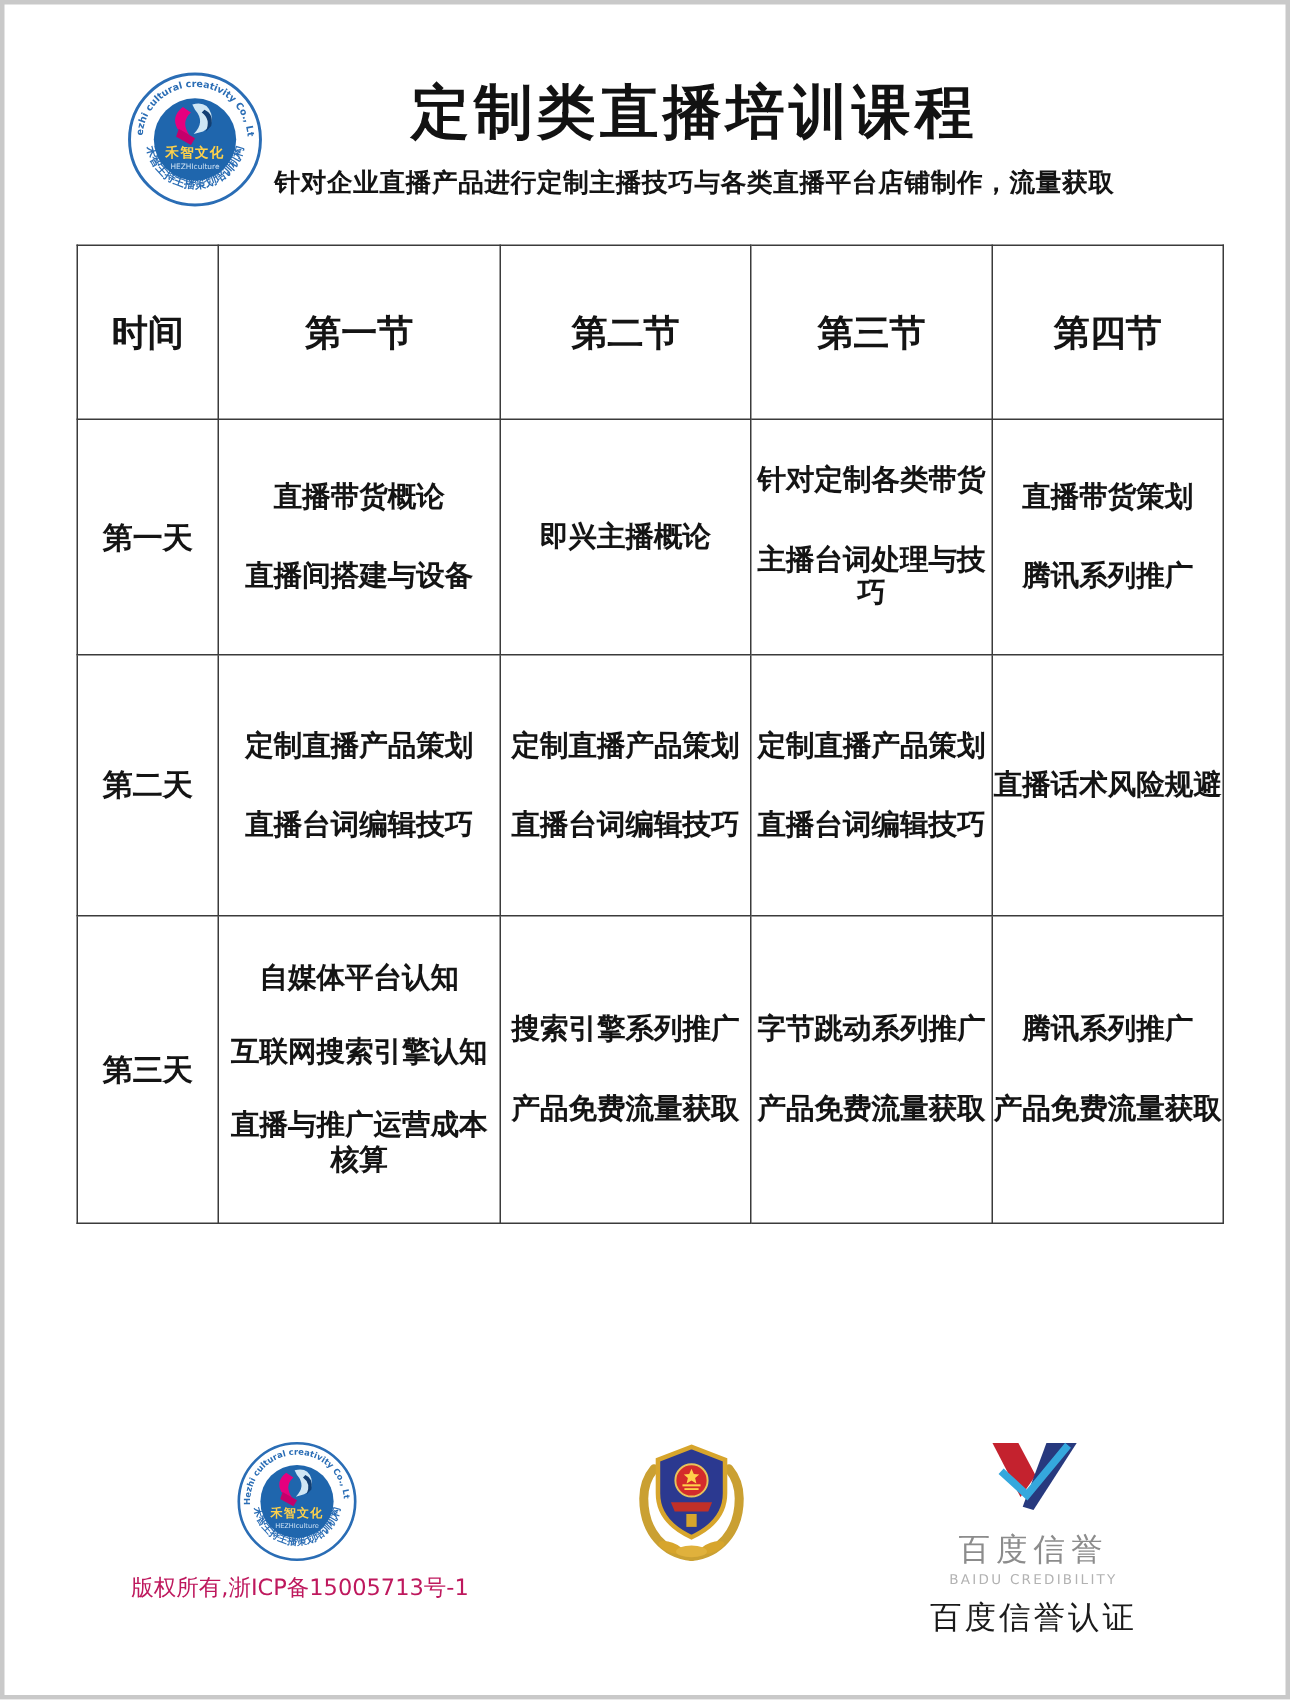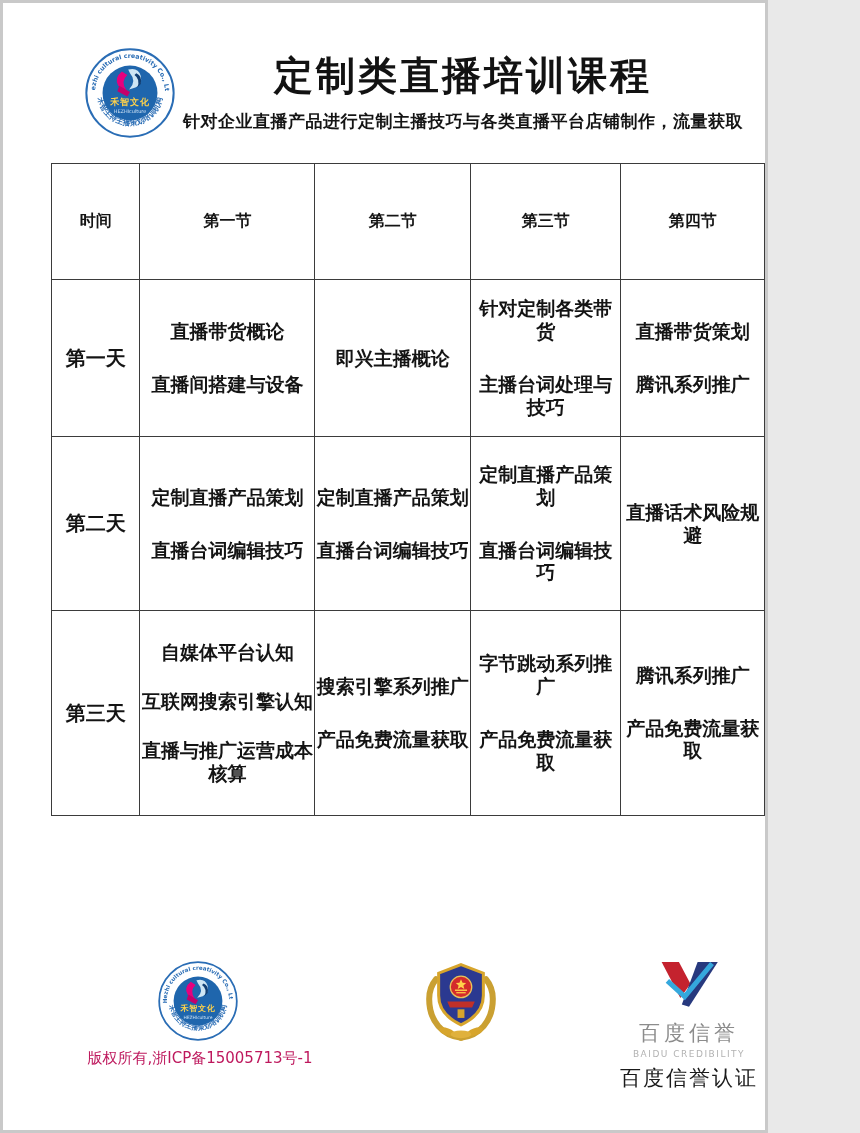--- a/index.html
+++ b/index.html
@@ -1,18 +1,18 @@
 <!DOCTYPE html>
 <html><head>
 <meta charset="utf-8">
 <style>
   html,body{margin:0;padding:0;background:#e9e9e9;}
   .page{
     position:relative;
-    width:768px;height:1133px;
+    width:860px;height:1133px;
     background:#ffffff;
     border:3px solid #c9c9c9;
     box-sizing:border-box;
     font-family:"DejaVu Sans","Liberation Sans",sans-serif;
     overflow:hidden;
   }
   
   .logo-header{position:absolute;left:82px;top:45px;width:90px;height:90px;}
   .title-block{position:absolute;left:60px;top:52px;width:800px;text-align:center;}
   .main-title{
@@ -27,21 +27,21 @@
   table.schedule{
     position:absolute;left:48px;top:160px;
     border-collapse:collapse;table-layout:fixed;
     color:#141414;
   }
   table.schedule th,table.schedule td{
     border:1px solid #3b3b3b;
     text-align:center;vertical-align:middle;
     font-weight:bold;padding:0;
   }
-  table.schedule th{font-size:16px;}
+  table.schedule th{font-size:24px;}
   td.day-cell{font-size:20px;}
   .r-head{height:116px}.r-d1{height:157px}.r-d2{height:174px}
   .r-d3{height:205px}.r-d4{height:111px}
   .lines{display:flex;flex-direction:column;align-items:center;
          justify-content:center;gap:30px;font-size:19px;line-height:1.2;}
   .lines.gap-sm{gap:26px;text-align:center;}
   td.merged-cell{text-align:left;padding-left:9px;font-size:19px;}
   
   .logo-footer{position:absolute;left:155px;top:958px;width:80px;height:80px;}
   .copyright{position:absolute;left:77px;top:1046px;width:240px;

